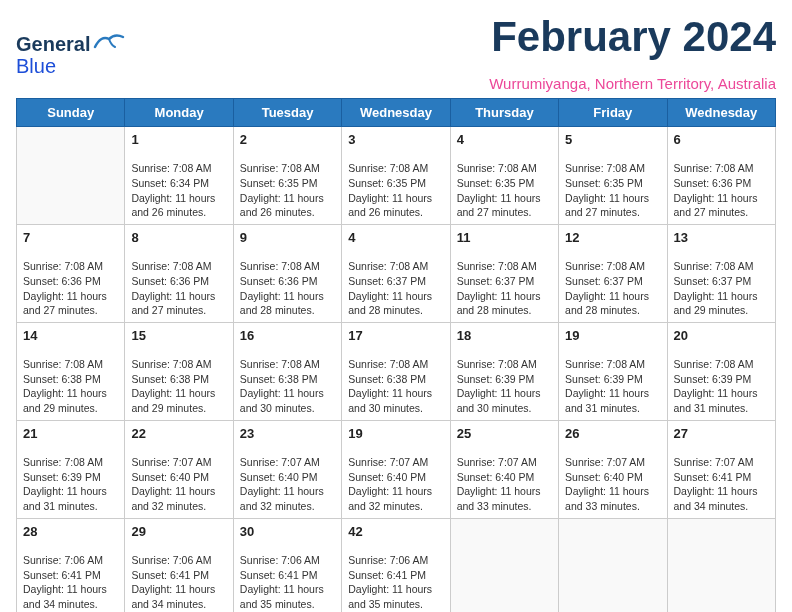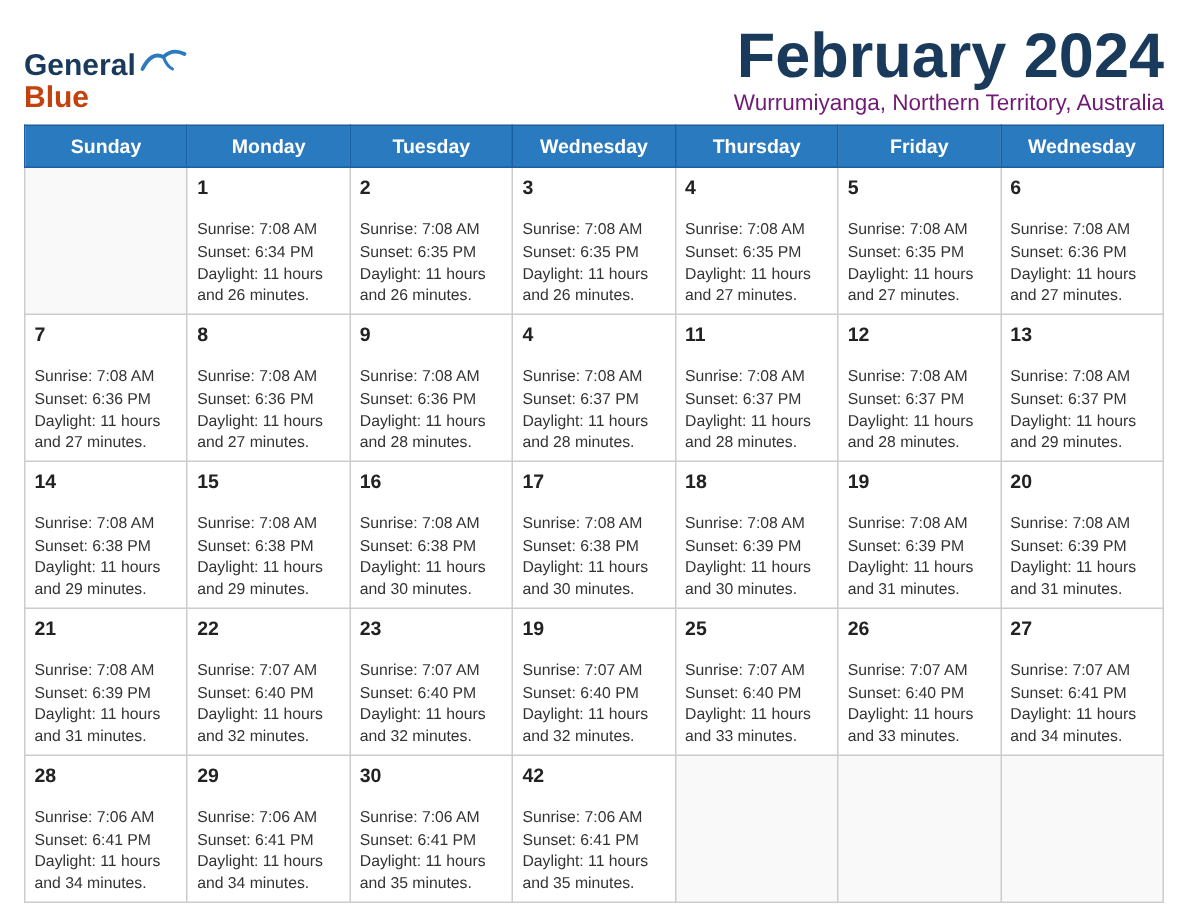--- a/index.html
+++ b/index.html
@@ -6,41 +6,41 @@
     body {
       font-family: Arial, sans-serif;
       background: #fff;
       width: 792px;
       min-height: 612px;
       padding: 16px;
     }
     .header {
       display: flex;
       justify-content: space-between;
-      align-items: flex-end;
+      align-items: center;
       margin-bottom: 6px;
     }
     .logo {
       display: flex;
       flex-direction: column;
       align-items: flex-start;
     }
     .title-area {
       text-align: right;
     }
     .month-year {
       font-size: 42px;
       font-weight: bold;
       color: #1a3a5c;
       line-height: 1;
     }
     .location {
       font-size: 15px;
-      color: #701a75;
-      margin-top: 2px;
+      color: #ec4899;
+      margin-top: 17px;
     }
     .calendar {
       width: 100%;
       border-collapse: collapse;
       border: 1px solid #ccc;
     }
     .calendar th {
       background-color: #2a7abf;
       color: #fff;
       text-align: center;
@@ -95,21 +95,21 @@
   <div class="logo">
     <div class="logo-container">
       <span class="logo-general">General</span>
       <span style="color:#2a7abf; font-size:22px; margin-left:1px;">
         <svg width="32" height="22" viewBox="0 0 32 22" xmlns="http://www.w3.org/2000/svg">
           <path d="M2 16 Q8 4 16 8 Q22 2 30 6" stroke="#2a7abf" stroke-width="2.5" fill="none" stroke-linecap="round"></path>
           <path d="M16 8 Q18 14 22 16" stroke="#2a7abf" stroke-width="2" fill="none" stroke-linecap="round"></path>
         </svg>
       </span>
     </div>
-    <span class="logo-blue-text" style="color:#c2410c; font-size:20px; font-weight:bold; margin-top:-4px;">Blue</span>
+    <span class="logo-blue-text" style="color:#1d4ed8; font-size:20px; font-weight:normal; margin-top:-4px;">Blue</span>
   </div>
   <div class="title-area">
     <div class="month-year">February 2024</div>
     <div class="location">Wurrumiyanga, Northern Territory, Australia</div>
   </div>
 </div>
 
 <table class="calendar">
   <thead>
     <tr>

